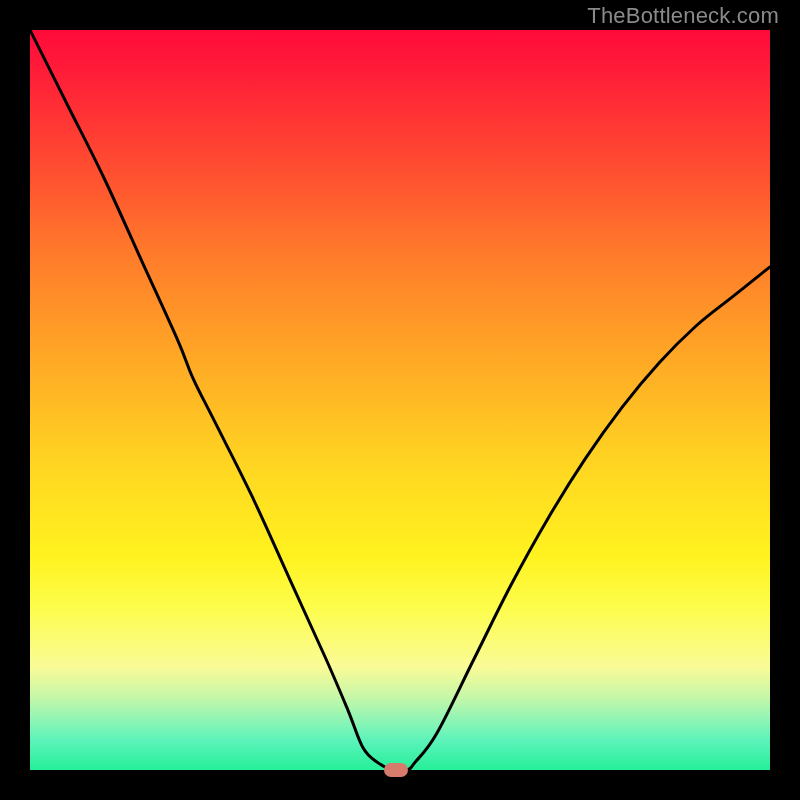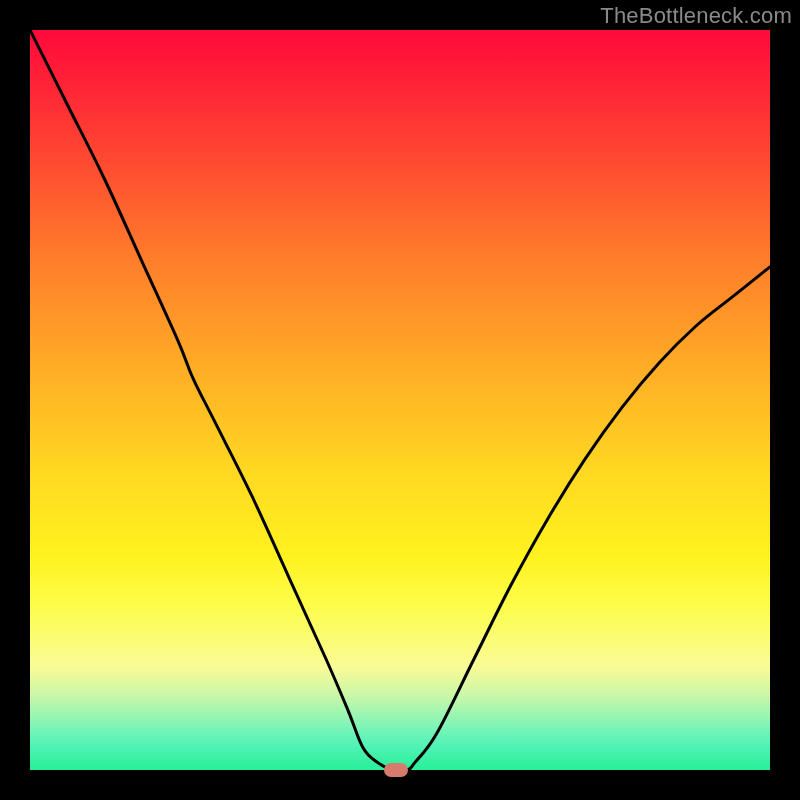--- a/index.html
+++ b/index.html
@@ -54,21 +54,21 @@
     width: 24px;
     height: 14px;
     background: #d77c6c;
     border-radius: 7px;
     transform: translate(-50%, -50%);
     pointer-events: none;
   }
   .watermark {
     position: absolute;
     top: 4px;
-    right: 8px;
+    right: 21px;
     font: 500 22px/1.1 Arial, Helvetica, sans-serif;
     color: #8a8a8a;
     letter-spacing: 0.2px;
     user-select: none;
   }
 </style>
 </head>
 <body>
 
 <div class="stage">

